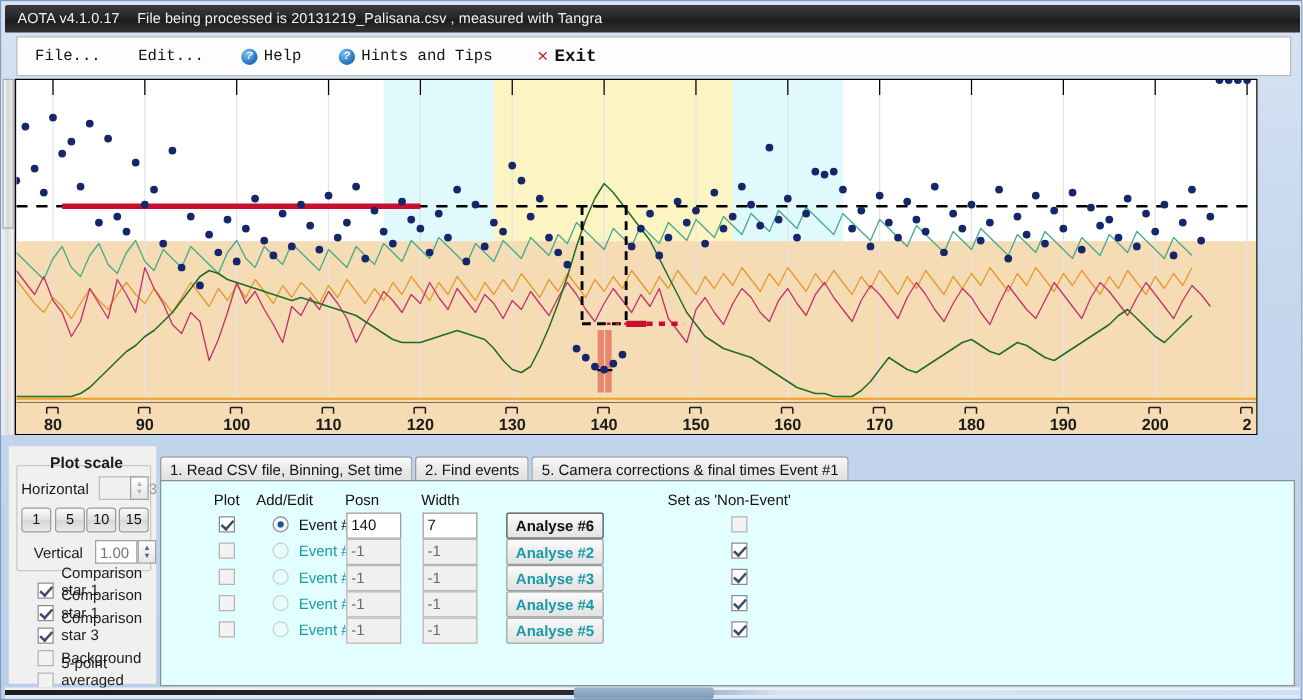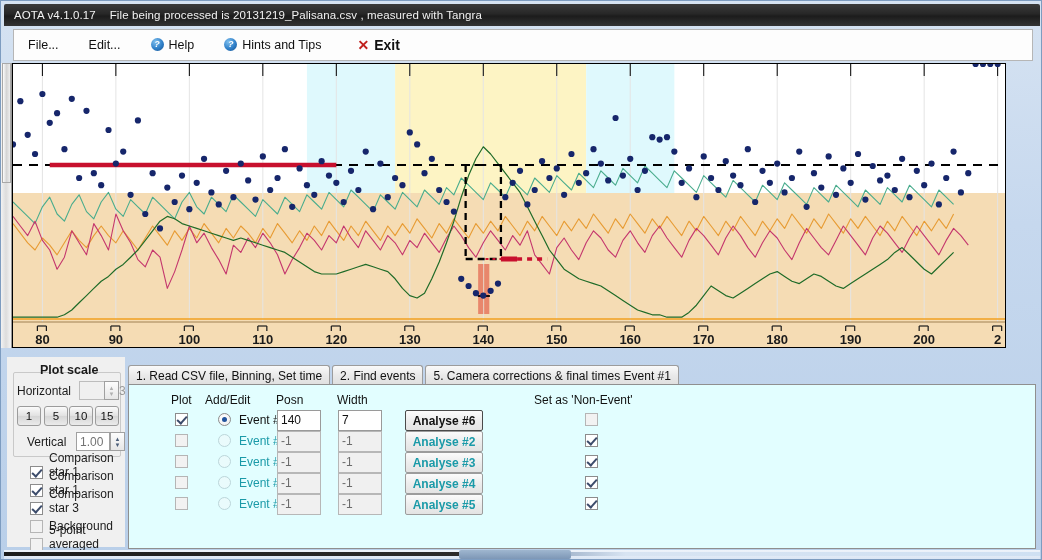--- a/index.html
+++ b/index.html
@@ -38,24 +38,25 @@
   #menubar {
     position:absolute; left:12px; top:28px; width:1020px; height:32px;
     background:#fdfdfd;
     border:1px solid #b6b6b6;
     display:flex; align-items:center;
     padding-left:14px;
     font-size:12.5px;
     color:#111;
   }
   .menu-item {
-    display:flex; align-items:flex-start; gap:5px;
+    display:flex; align-items:flex-end; gap:5px;
     margin-right:30px;
     cursor:default;
     white-space:nowrap;
+    font-family:Liberation Mono, monospace;
   }
   .menu-item.exit { font-weight:bold; font-size:14px; margin-left:6px; }
   .help-icon {
     display:inline-block; width:13px; height:13px; border-radius:50%;
     background: radial-gradient(circle at 35% 30%, #7fc0ef 0%, #2f7fc8 55%, #14508e 100%);
     color:#fff; font-size:9px; line-height:13px; text-align:center;
     font-weight:bold; font-style:italic;
   }
   .x-icon { color:#c0201c; font-weight:bold; font-size:14px; }
 

